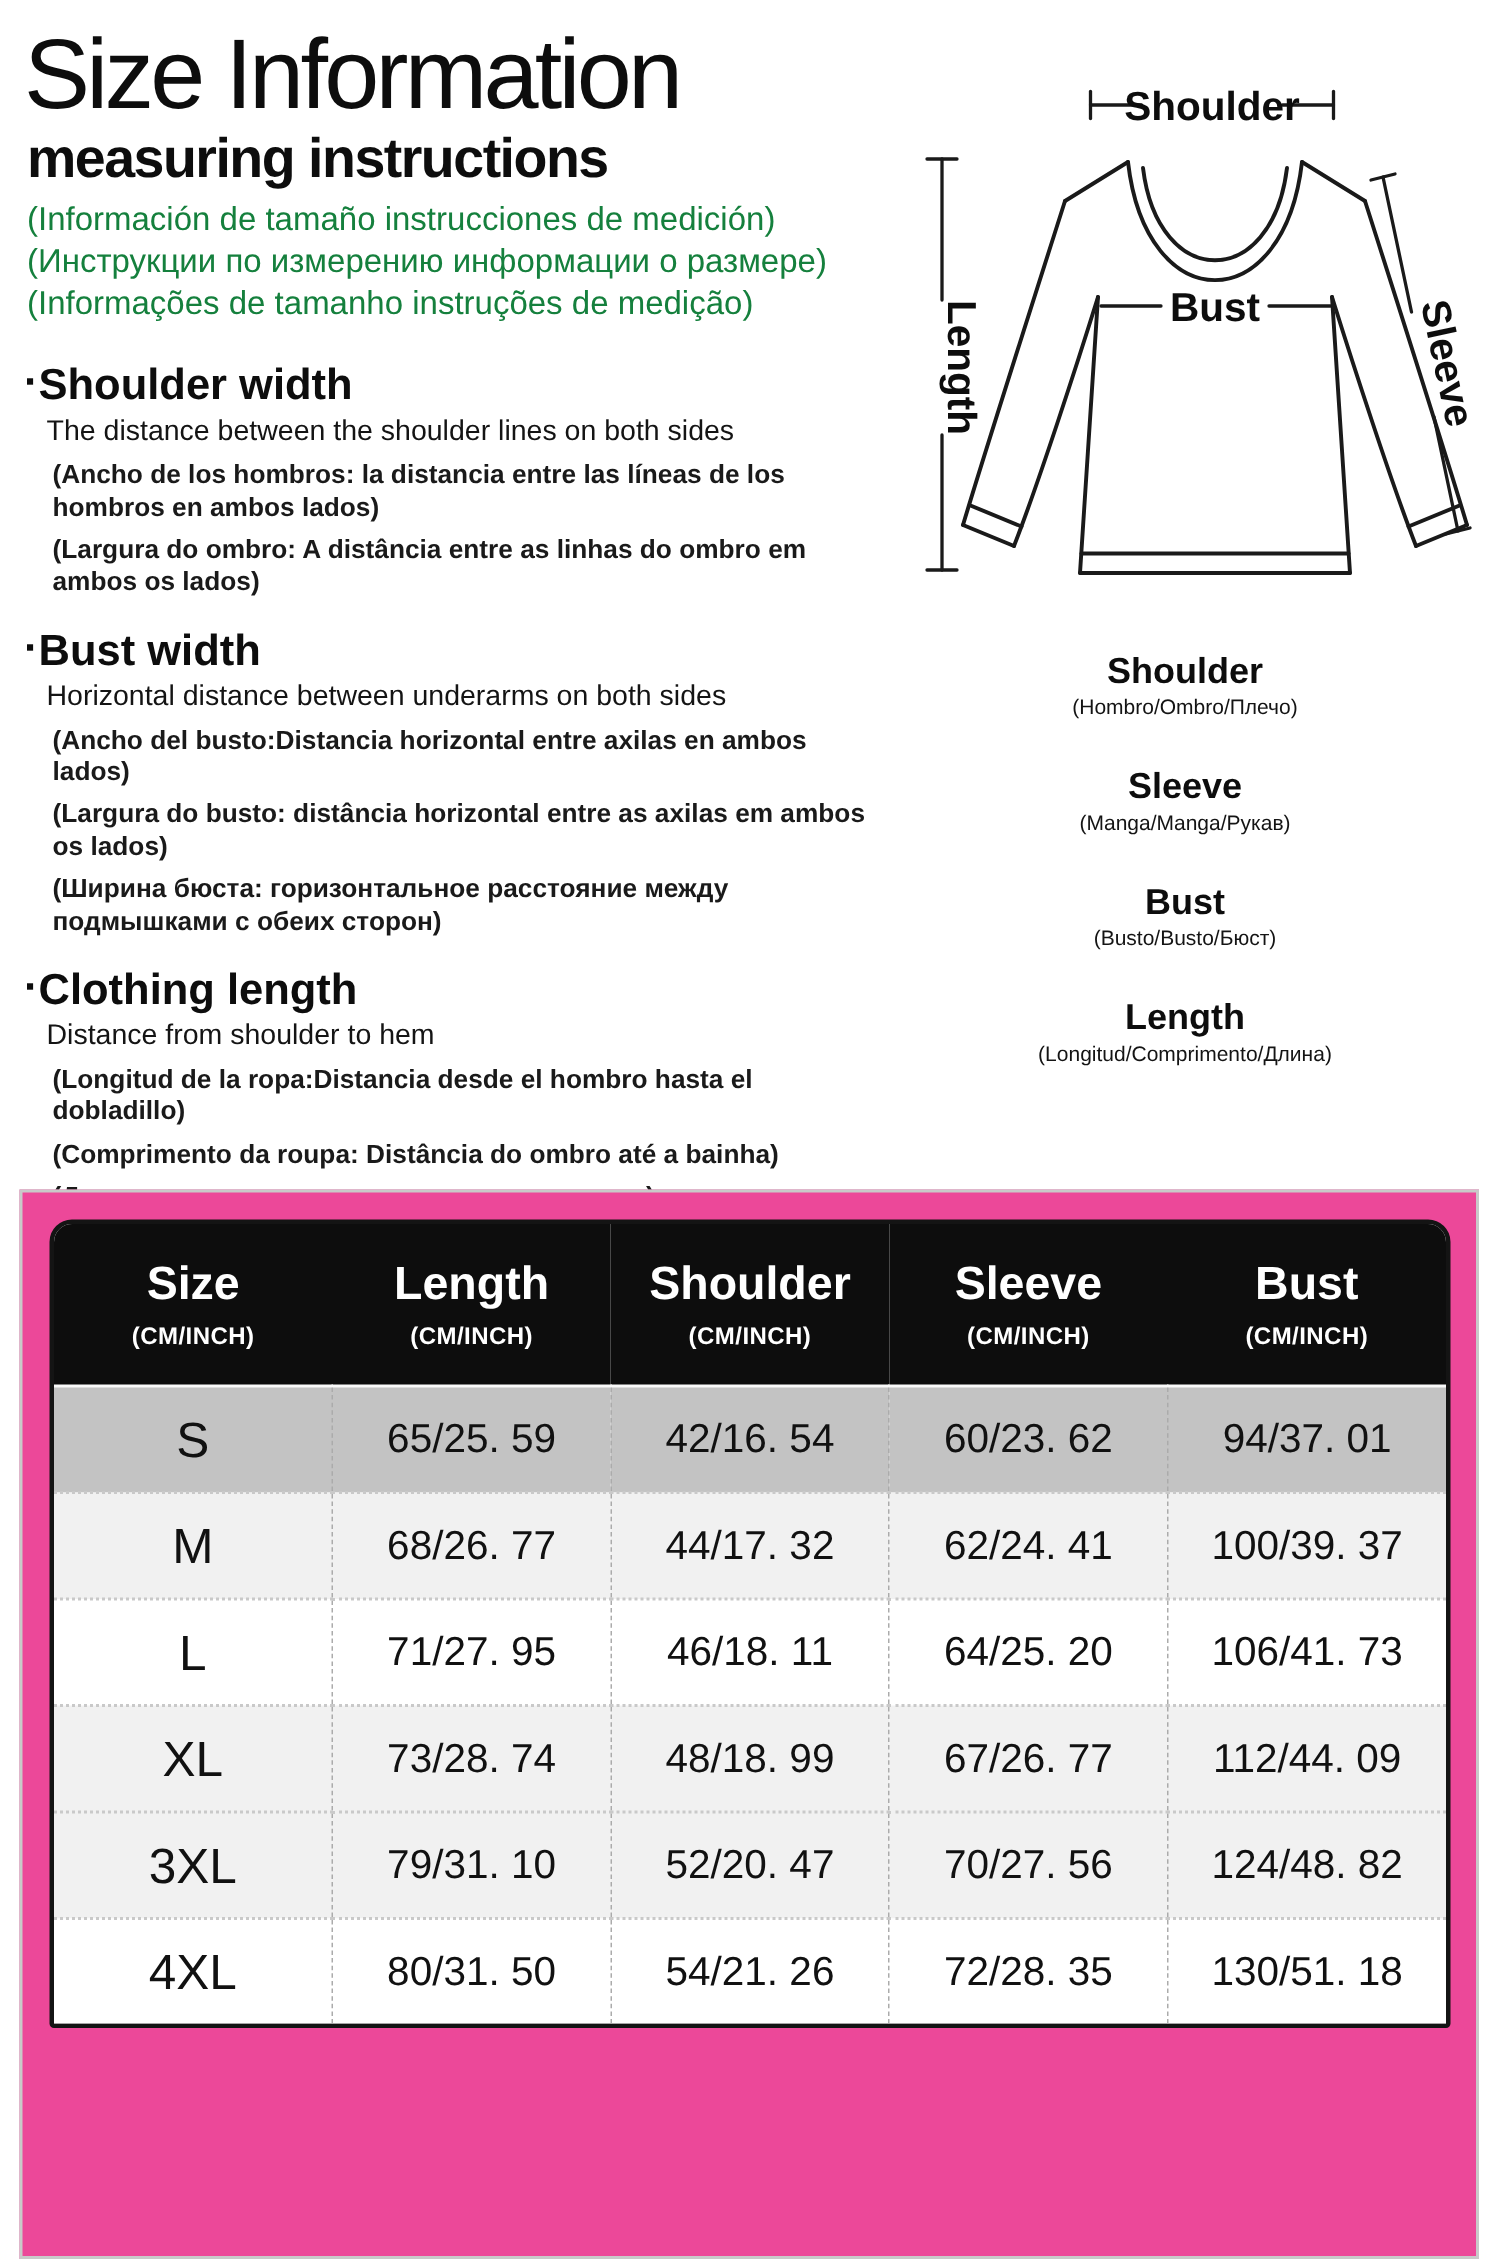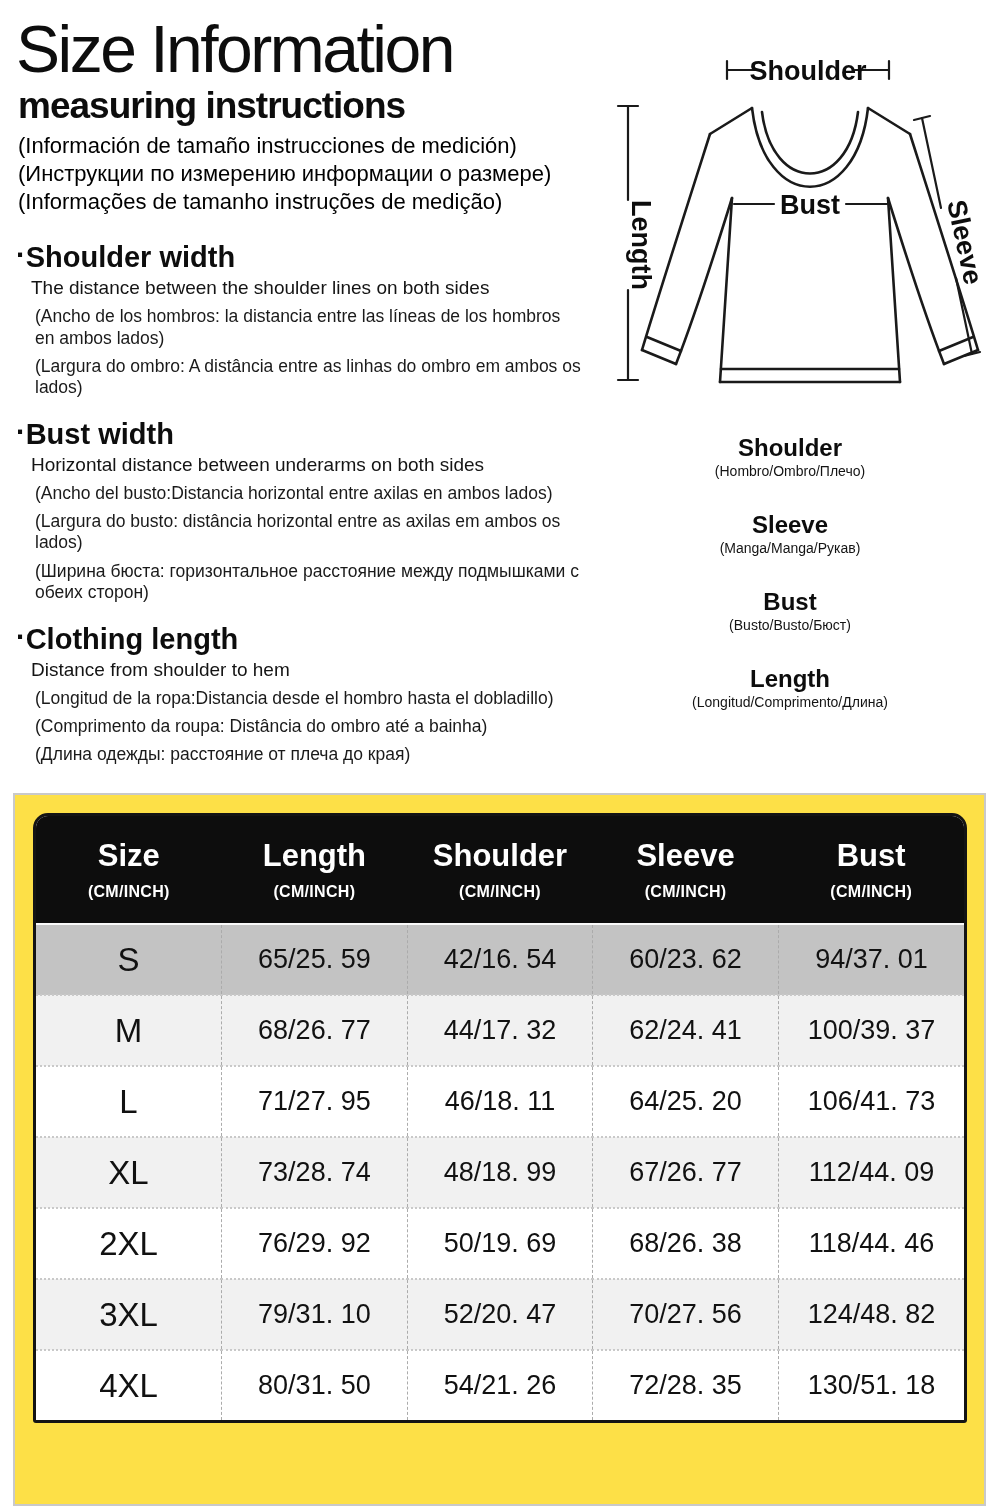--- a/index.html
+++ b/index.html
@@ -6,41 +6,41 @@
   .page {
     position:relative; width:1000px; height:1506px; background:#ffffff;
     font-family:"Liberation Sans", sans-serif; color:#111111; overflow:hidden;
   }
 
   
   .intro { position:absolute; left:16px; top:14px; width:578px; }
   .page-title { margin:0; font-size:66px; font-weight:normal; letter-spacing:-2.5px; line-height:1.08; color:#0d0d0d; }
   .page-subtitle { margin:0 0 5px 2px; font-size:37px; font-weight:bold; letter-spacing:-1px; color:#0d0d0d; }
   .intro-trans { margin-left:2px; margin-bottom:24px; }
-  .intro-trans div { font-size:22px; line-height:1.26; color:#000000; }
+  .intro-trans div { font-size:22px; line-height:1.26; color:#15803d; }
 
   .measure-section { margin-bottom:17px; }
   .measure-section h3 { margin:0 0 3px 0; font-size:29px; font-weight:bold; color:#0d0d0d; }
   .measure-section h3 .bullet { font-size:29px; vertical-align:2px; }
   .section-desc { margin:0 0 7px 15px; font-size:19px; color:#141414; }
-  .section-trans { margin:0 0 7px 19px; font-size:17.5px; line-height:1.22; max-width:548px; color:#1a1a1a; }
+  .section-trans { margin:0 0 7px 19px; font-size:17.5px; line-height:1.22; max-width:548px; color:#1a1a1a;font-weight:bold; }
 
   
   .diagram { position:absolute; left:580px; top:28px; width:420px; height:402px; }
   .diagram svg { display:block; }
 
   .legend { position:absolute; left:580px; top:434px; width:420px; text-align:center; }
   .legend-item { margin-bottom:32px; }
   .legend-name { font-size:24px; font-weight:bold; color:#0d0d0d; }
   .legend-trans { font-size:14px; margin-top:1px; color:#141414; }
 
   
   .table-panel {
     position:absolute; left:13px; top:793px; width:973px; height:713px;
-    border:2px solid #c9c9c9; background:#fde047; box-sizing:border-box;
+    border:2px solid #c9c9c9; background:#ec4899; box-sizing:border-box;
   }
   .size-table-wrap {
     position:absolute; left:18px; top:18px; width:934px;
     border:3px solid #141414; border-radius:15px 15px 3px 3px;
     overflow:hidden; background:#ffffff; box-sizing:border-box;
   }
   table.size-table { width:100%; border-collapse:collapse; table-layout:fixed; }
   .size-table thead th { background:#0d0d0d; color:#ffffff; height:107px; vertical-align:middle; padding:0; }
   .size-table thead tr { border-bottom:2px solid #fafafa; }
   .col-name { display:block; font-size:31px; font-weight:bold; letter-spacing:0px; }
@@ -217,27 +217,20 @@
             <td>64/25. 20</td>
             <td>106/41. 73</td>
           </tr>
           <tr class="row-shade">
             <td class="size-cell">XL</td>
             <td>73/28. 74</td>
             <td>48/18. 99</td>
             <td>67/26. 77</td>
             <td>112/44. 09</td>
           </tr>
-          <tr class="row-white">
-            <td class="size-cell">2XL</td>
-            <td>76/29. 92</td>
-            <td>50/19. 69</td>
-            <td>68/26. 38</td>
-            <td>118/44. 46</td>
-          </tr>
           <tr class="row-shade">
             <td class="size-cell">3XL</td>
             <td>79/31. 10</td>
             <td>52/20. 47</td>
             <td>70/27. 56</td>
             <td>124/48. 82</td>
           </tr>
           <tr class="row-white">
             <td class="size-cell">4XL</td>
             <td>80/31. 50</td>

